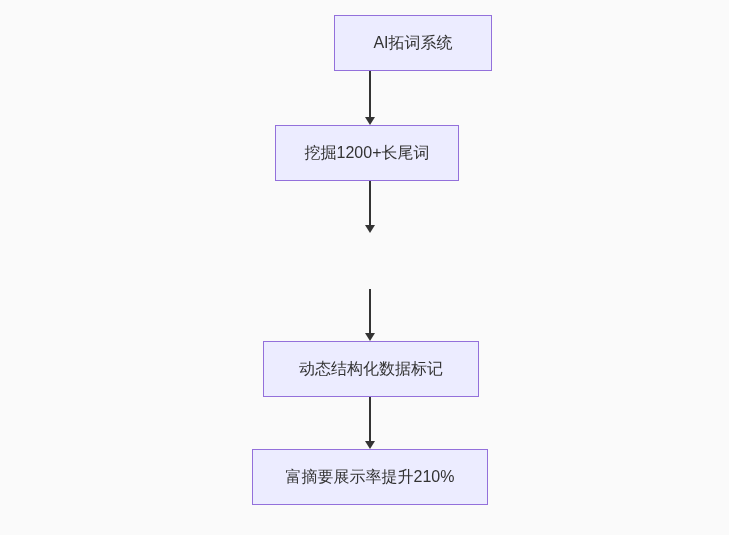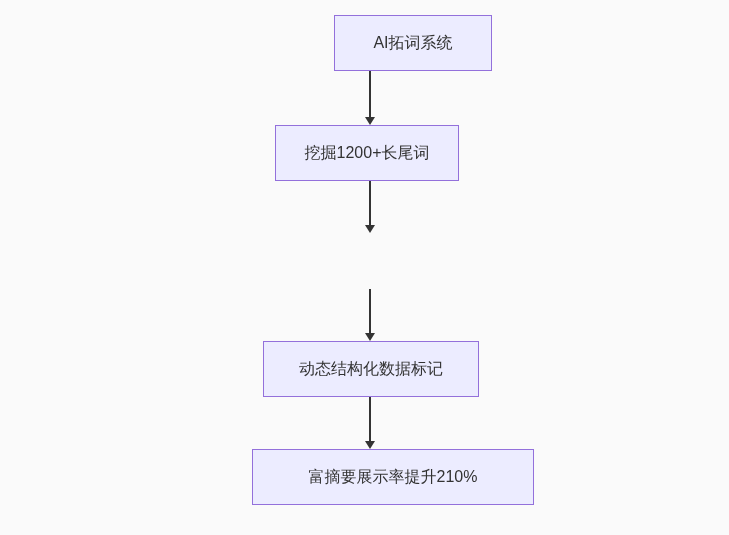--- a/index.html
+++ b/index.html
@@ -29,21 +29,21 @@
     align-items: center;
     justify-content: center;
     text-align: center;
     height: 56px;
   }
   .node span { white-space: nowrap; }
   .node-0 { left: 297px; top: 15px;  width: 158px; margin-left: 37px; }
   .node-1 { left: 275px; top: 125px; width: 184px; }
   .node-2 { left: 259px; top: 233px; width: 223px; }
   .node-3 { left: 263px; top: 341px; width: 216px; }
-  .node-4 { left: 252px; top: 449px; width: 282px; }
+  .node-4 { left: 252px; top: 449px; width: 236px; }
 
   .arrow {
     position: absolute;
     left: 365px;  
     width: 10px;
     display: flex;
     flex-direction: column;
     align-items: center;
   }
   .arrow-0 { top: 71px;  height: 54px; }

